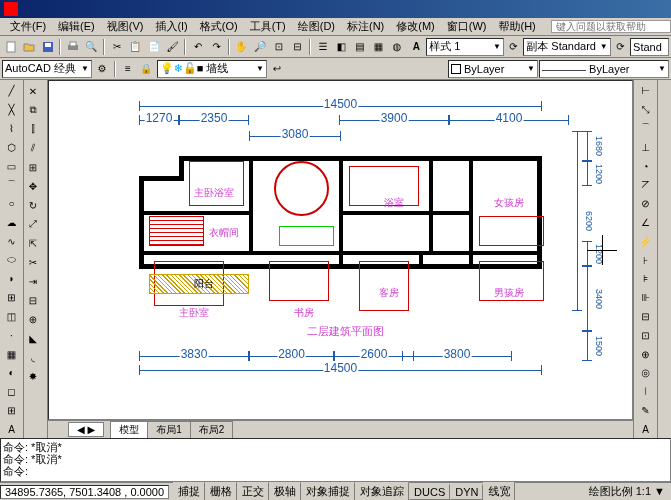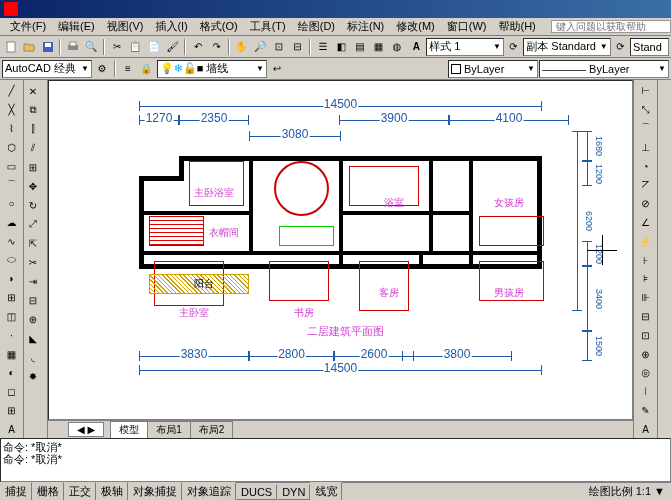--- a/index.html
+++ b/index.html
@@ -339,23 +339,25 @@
     <div class="tbtn">⦚</div>
     <div class="tbtn">✎</div>
     <div class="tbtn">A</div>
   </div>
   <div class="scrollbar-v"></div>
 </div>
 
 <div class="cmdarea">
   <div class="cmdline">命令: *取消*</div>
   <div class="cmdline">命令: *取消*</div>
+  <div class="cmdline">命令:</div>
 </div>
 
 <div class="status">
+  <div class="coord">34895.7365, 7501.3408 , 0.0000</div>
   <div class="sbtn">捕捉</div>
   <div class="sbtn">栅格</div>
   <div class="sbtn">正交</div>
   <div class="sbtn">极轴</div>
   <div class="sbtn">对象捕捉</div>
   <div class="sbtn">对象追踪</div>
   <div class="sbtn">DUCS</div>
   <div class="sbtn">DYN</div>
   <div class="sbtn">线宽</div>
   <div class="ratio"><span>绘图比例</span> <span>1:1</span> ▼</div>

